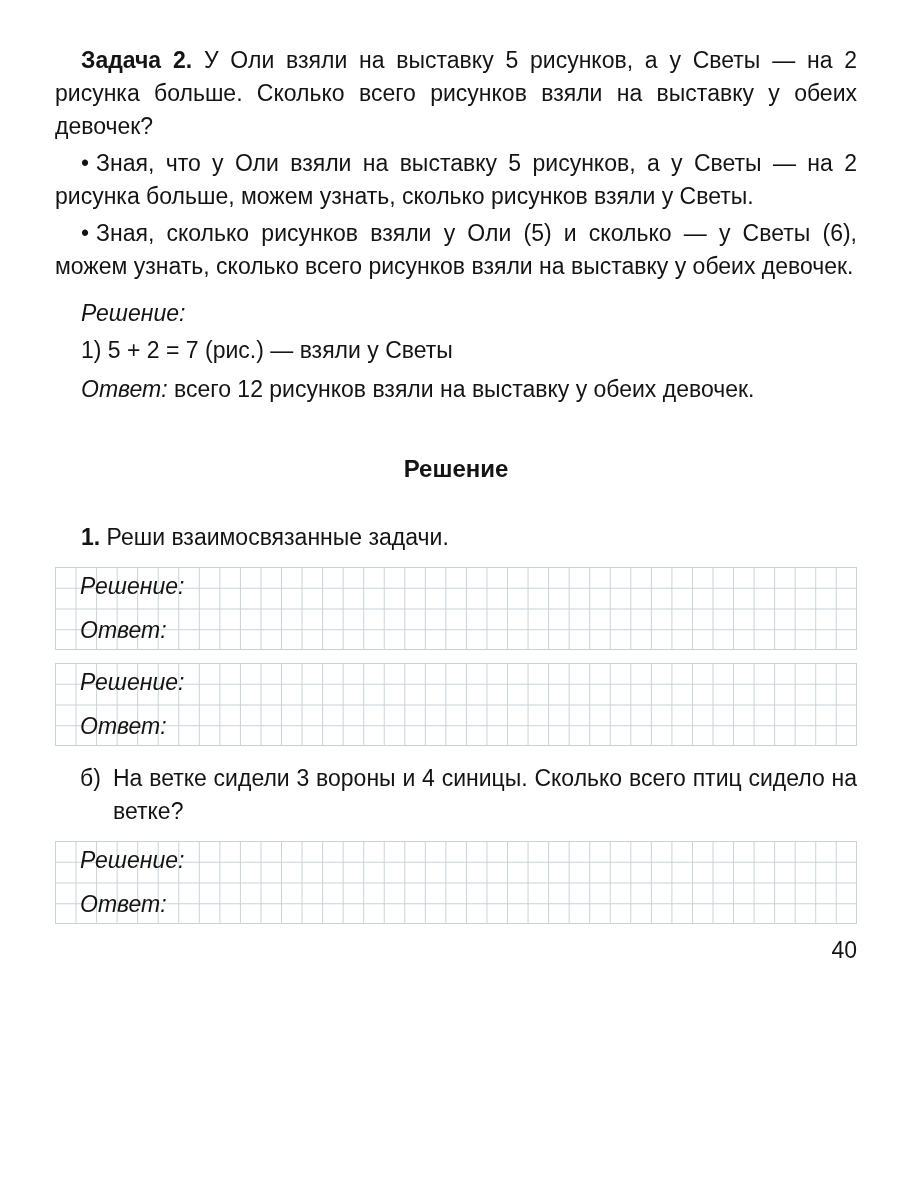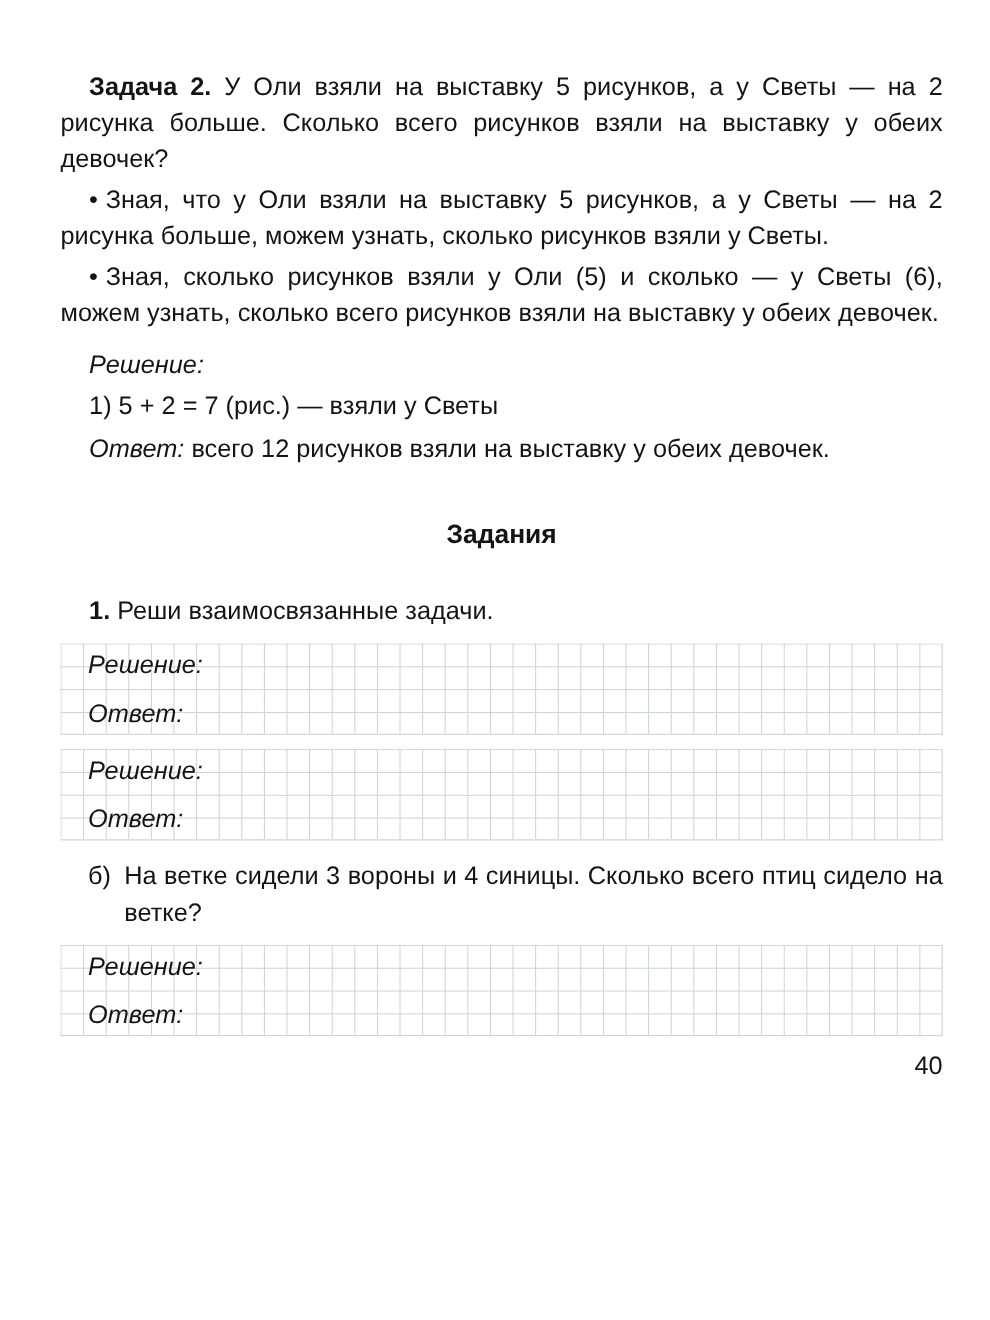--- a/index.html
+++ b/index.html
@@ -15,21 +15,21 @@
     background: #ffffff;
     color: var(--text);
     font-family: "Liberation Sans", "DejaVu Sans", sans-serif;
     font-size: 23px;
     line-height: 33px;
     padding: 44px 43px 0 55px;
     position: relative;
     overflow: hidden;
   }
   .para { text-align: justify; }
-  .indent { text-indent: 26px; margin-top: 18px; }
+  .indent { text-indent: 26px; }
   b { font-weight: bold; }
   .it { font-style: italic; }
   .bullet-para { margin-top: 4px; }
   .bullet { margin-right: 7px; }
   .solution-label { margin-top: 14px; text-indent: 26px; font-style: italic; }
   .sol-line { margin-top: 4px; text-indent: 26px; }
   .answer-para { margin-top: 6px; text-indent: 26px; }
   .section-heading {
     margin-top: 46px;
     text-align: center;
@@ -83,21 +83,21 @@
   </p>
 
   <p class="solution-label">Решение:</p>
   <p class="sol-line">1) 5 + 2 = 7 (рис.) — взяли у Светы</p>
 
   <p class="para answer-para">
     <span class="it">Ответ:</span>
     <span>всего 12 рисунков взяли на выставку у обеих девочек.</span>
   </p>
 
-  <h2 class="section-heading">Задания</h2>
+  <h2 class="section-heading">Решение</h2>
 
   <p class="para ex1">
     <b>1.</b>
     <span>Реши взаимосвязанные задачи.</span>
   </p>
 
 
   <div class="grid-block">
     <div class="grid-label sol">Решение:</div>
     <div class="grid-label ans">Ответ:</div>

